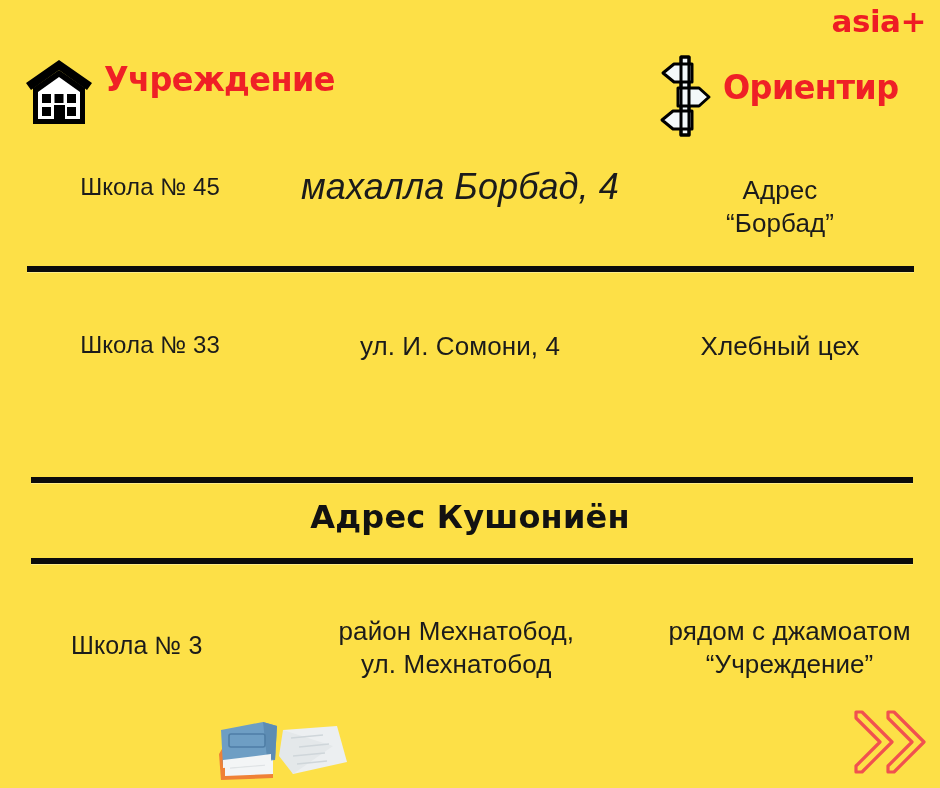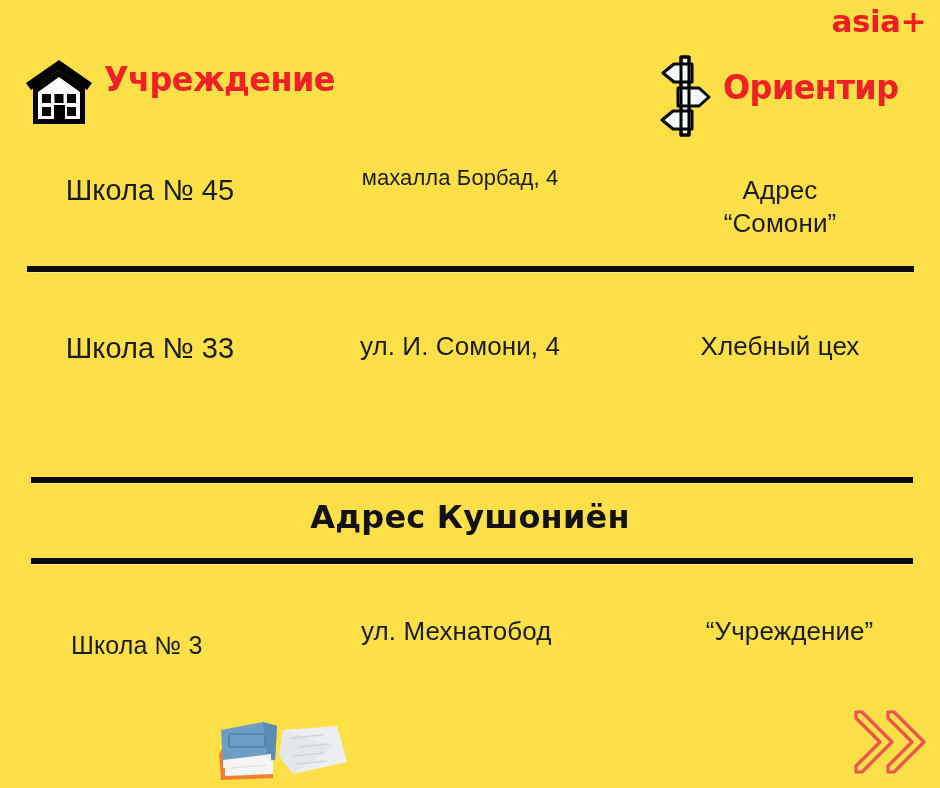--- a/index.html
+++ b/index.html
@@ -80,27 +80,27 @@
     display: flex;
   }
   .cell {
     font-family: "Liberation Sans", sans-serif;
     font-weight: 400;
     color: #1b1b1b;
     text-align: center;
     line-height: 1.28;
     letter-spacing: 0.1px;
   }
-  .cell-inst { width: 300px; font-size: 29px; }
+  .cell-inst { width: 300px; font-size: 24px; }
   .cell-addr { width: 320px; font-size: 26px; }
   .cell-land { width: 320px; font-size: 26px; }
 
   #row-1 { top: 162px; }
   #row-1 .cell-inst { padding-top: 10px; }
-  #row-1 .cell-addr { padding-top: 2px; font-size: 22px; }
+  #row-1 .cell-addr { padding-top: 2px; font-size: 36px; font-style: italic; }
   #row-1 .cell-land { padding-top: 12px; }
 
   #row-2 { top: 330px; }
   #row-3 { top: 615px; gap: 37px; }
   #row-3 .cell-inst { font-size: 25px; padding-top: 14px; text-align: center; }
   #row-3 .cell-addr { font-size: 26px; }
   #row-3 .cell-land { font-size: 26px; width: 330px; }
 
   
   .rule {
@@ -184,42 +184,44 @@
       </span>
       <span class="head-label" style="color: rgb(239, 32, 38);">Ориентир</span>
     </div>
   </div>
 
   <div class="data-row" id="row-1">
     <div class="cell cell-inst" style="color: rgb(27, 27, 27);">Школа № 45</div>
     <div class="cell cell-addr" style="color: rgb(27, 27, 27);">махалла Борбад, 4</div>
     <div class="cell cell-land" style="color: rgb(27, 27, 27);">
       <div style="color: rgb(27, 27, 27);">Адрес</div>
-      <div style="color: rgb(27, 27, 27);">“Сомони”</div>
+      <div style="color: rgb(27, 27, 27);">“Борбад”</div>
     </div>
   </div>
 
   <div class="rule" id="rule-1" style="background: rgb(11, 11, 11);"></div>
 
   <div class="data-row" id="row-2">
     <div class="cell cell-inst" style="color: rgb(27, 27, 27);">Школа № 33</div>
     <div class="cell cell-addr" style="color: rgb(27, 27, 27);">ул. И. Сомони, 4</div>
     <div class="cell cell-land" style="color: rgb(27, 27, 27); text-align: center;">Хлебный цех</div>
   </div>
 
   <div class="rule" id="rule-2" style="background: rgb(11, 11, 11);"></div>
   <div class="section-title">Адрес Кушониён</div>
   <div class="rule" id="rule-3" style="background: rgb(11, 11, 11);"></div>
 
   <div class="data-row" id="row-3">
     <div class="cell cell-inst" style="color: rgb(27, 27, 27);">Школа № 3</div>
     <div class="cell cell-addr" style="color: rgb(27, 27, 27);">
+      <div style="color: rgb(27, 27, 27);">район Мехнатобод,</div>
       <div style="color: rgb(27, 27, 27);">ул. Мехнатобод</div>
     </div>
     <div class="cell cell-land" style="color: rgb(27, 27, 27);">
+      <div style="color: rgb(27, 27, 27);">рядом с джамоатом</div>
       <div style="color: rgb(27, 27, 27);">“Учреждение”</div>
     </div>
   </div>
 
   <div id="books-deco">
     <svg width="150" height="72" viewBox="0 0 150 72" aria-hidden="true">
 
       <path d="M78 14 L132 10 L142 46 L88 58 Z" fill="#eceff1"></path>
       <path d="M78 14 L128 30 L88 58 L74 40 Z" fill="#e4e8ea"></path>
       <g stroke="#cfd6da" stroke-width="1.6" fill="none">

